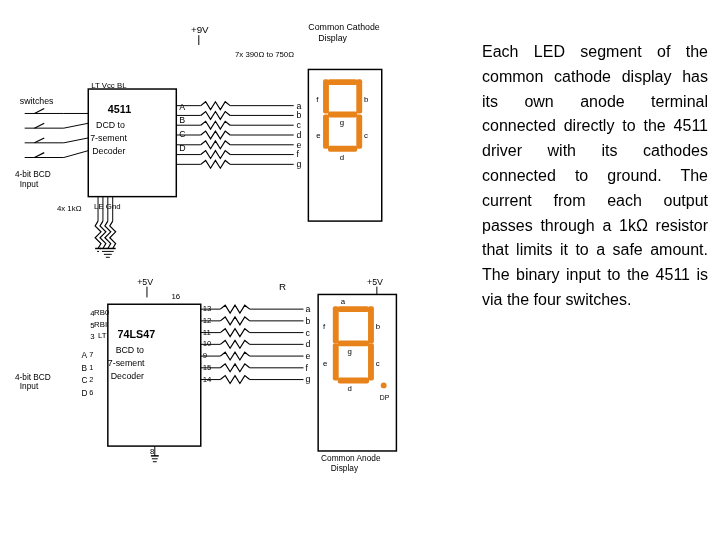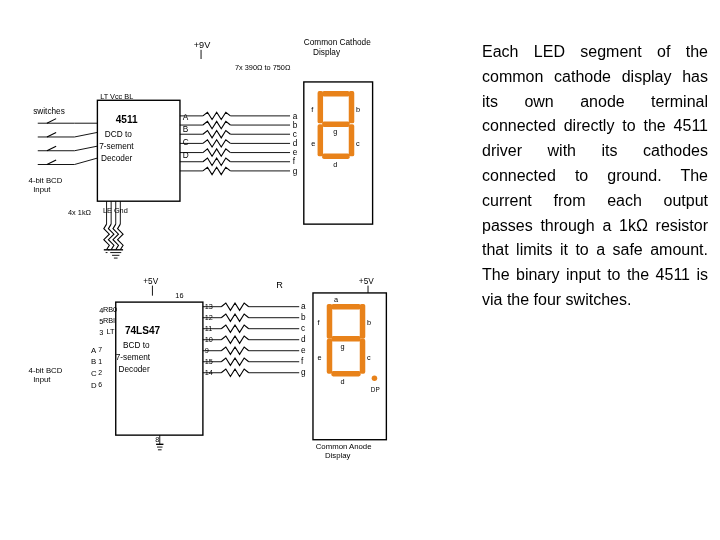--- a/index.html
+++ b/index.html
@@ -12,21 +12,21 @@
       flex-direction: row;
       overflow: hidden;
     }
     #diagram-area {
       width: 470px;
       height: 540px;
       position: relative;
       display: flex;
       align-items: center;
       justify-content: center;
-      padding: 24px;
+      padding: 10px;
     }
     #diagram-area svg {
       width: 460px;
       height: 520px;
     }
     #text-area {
       width: 250px;
       height: 540px;
       padding: 40px 12px 12px 12px;
       font-size: 16px;

